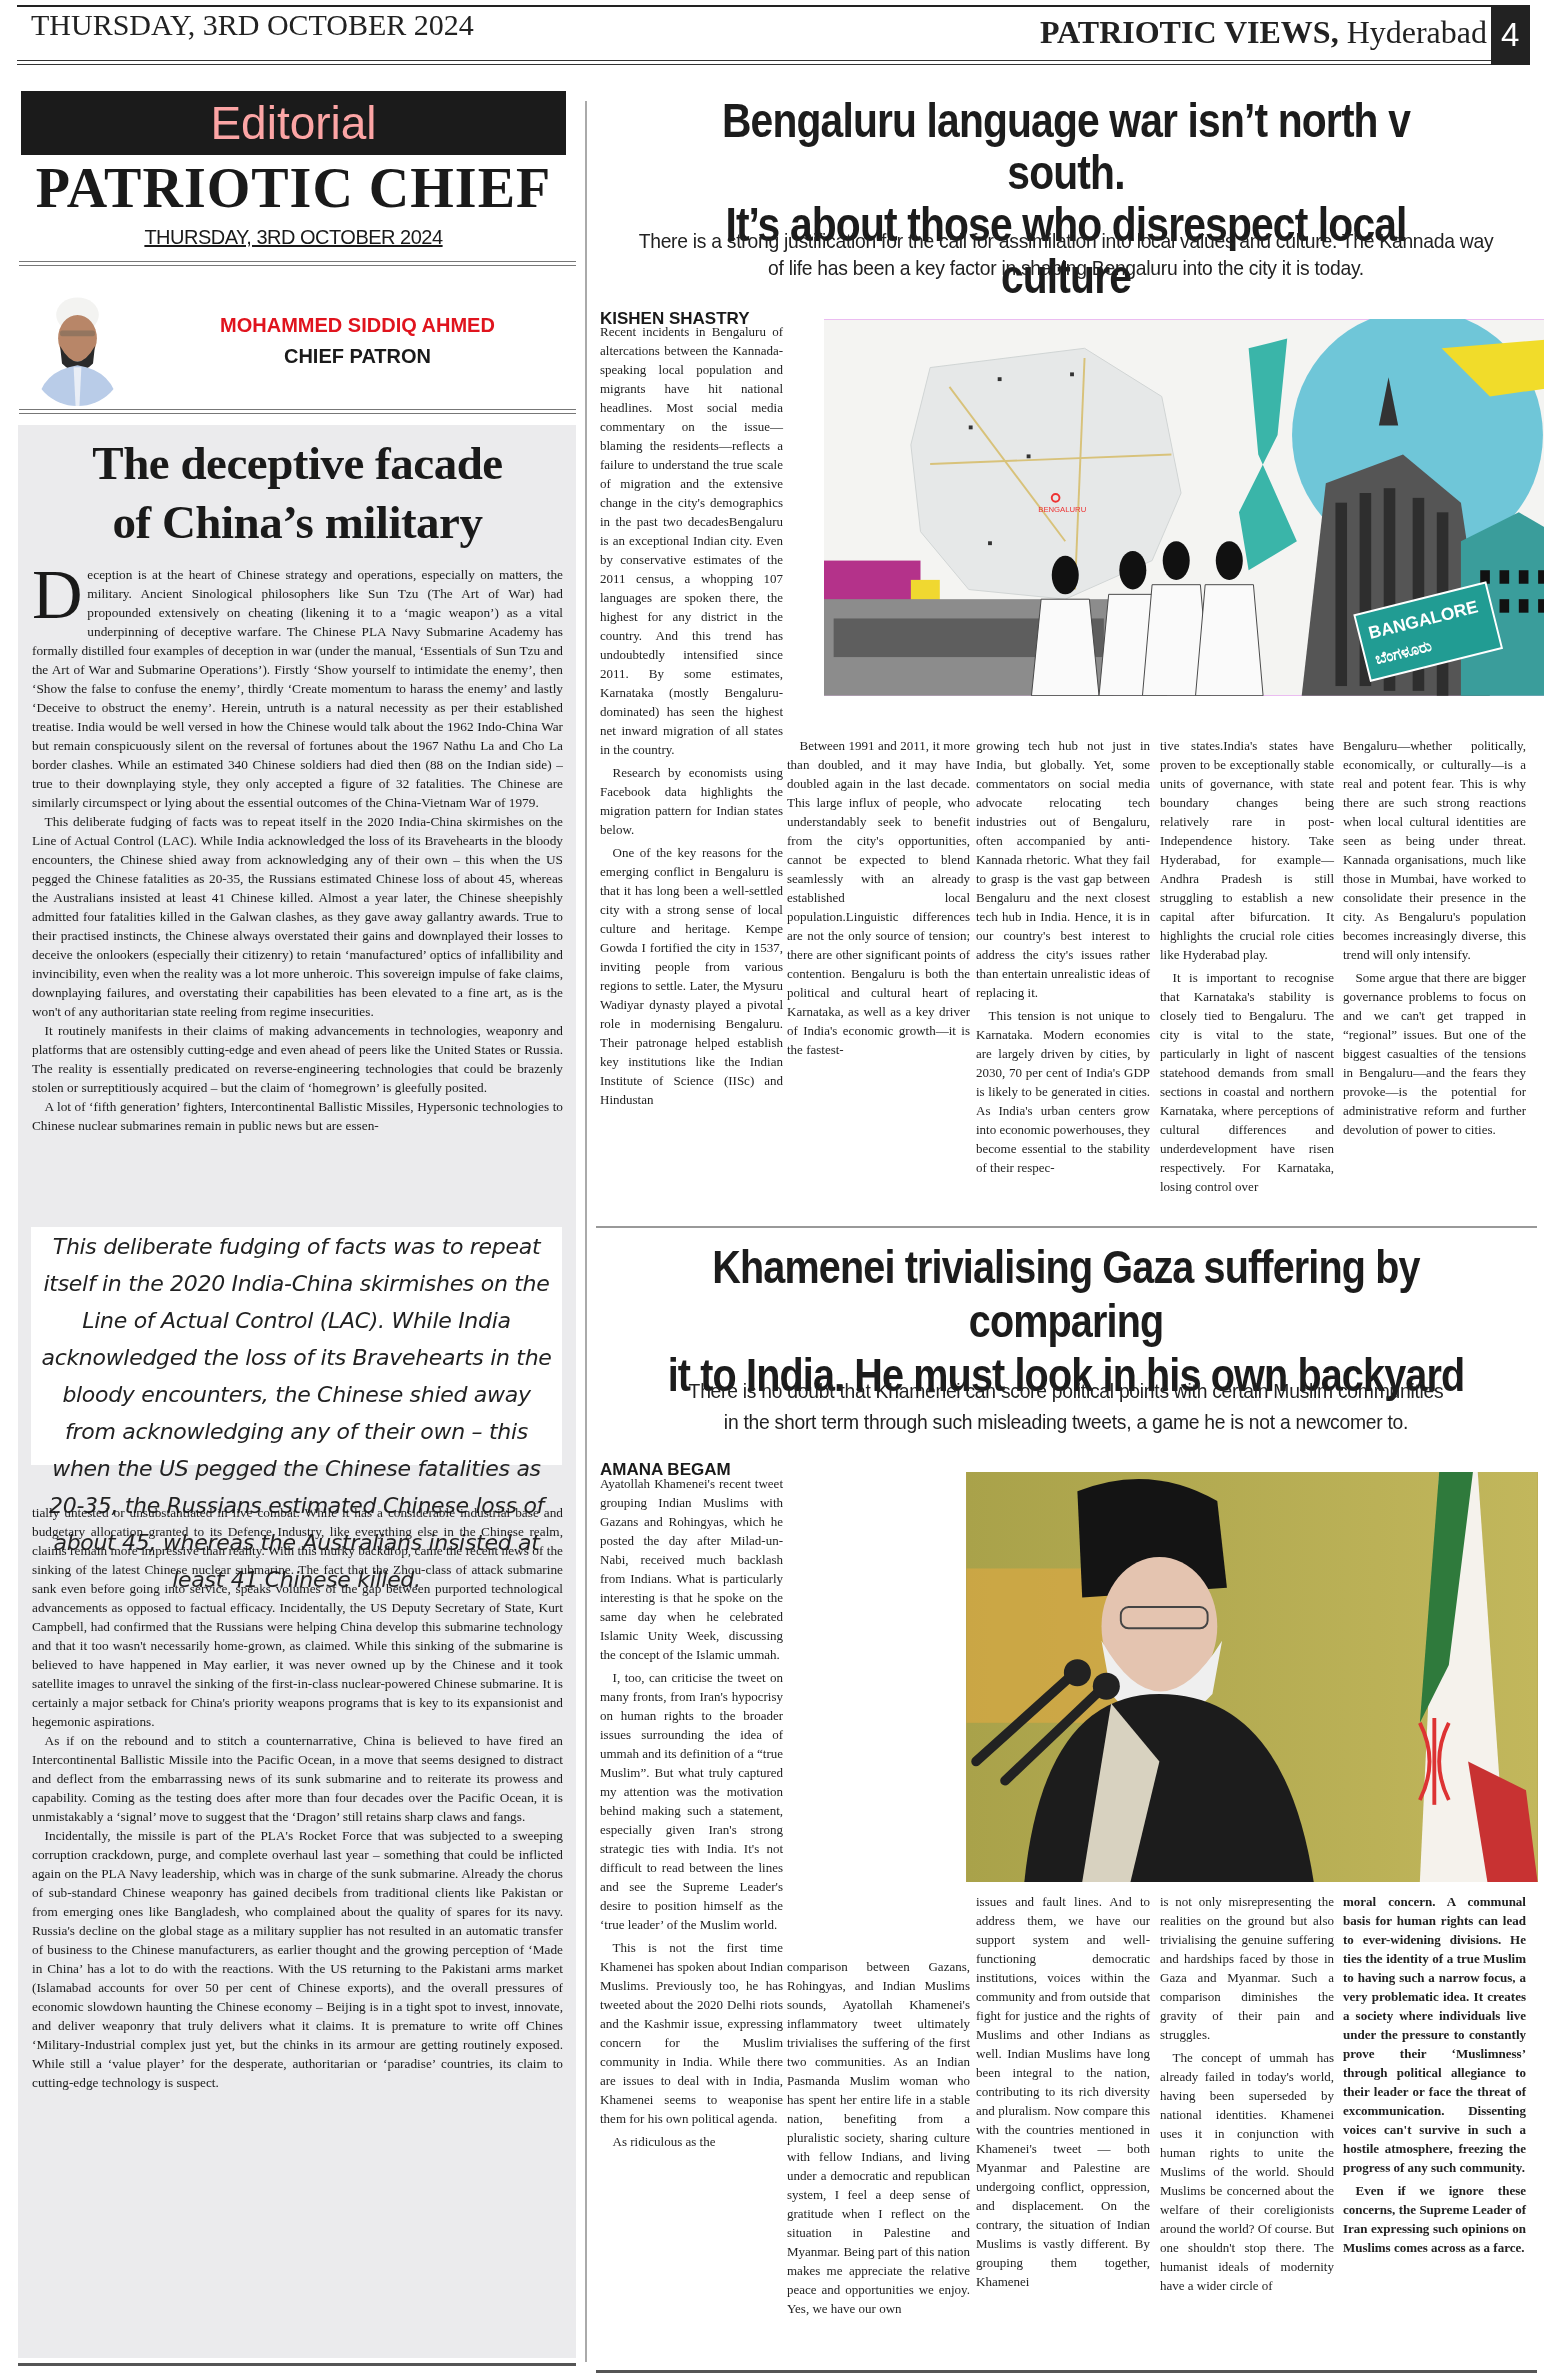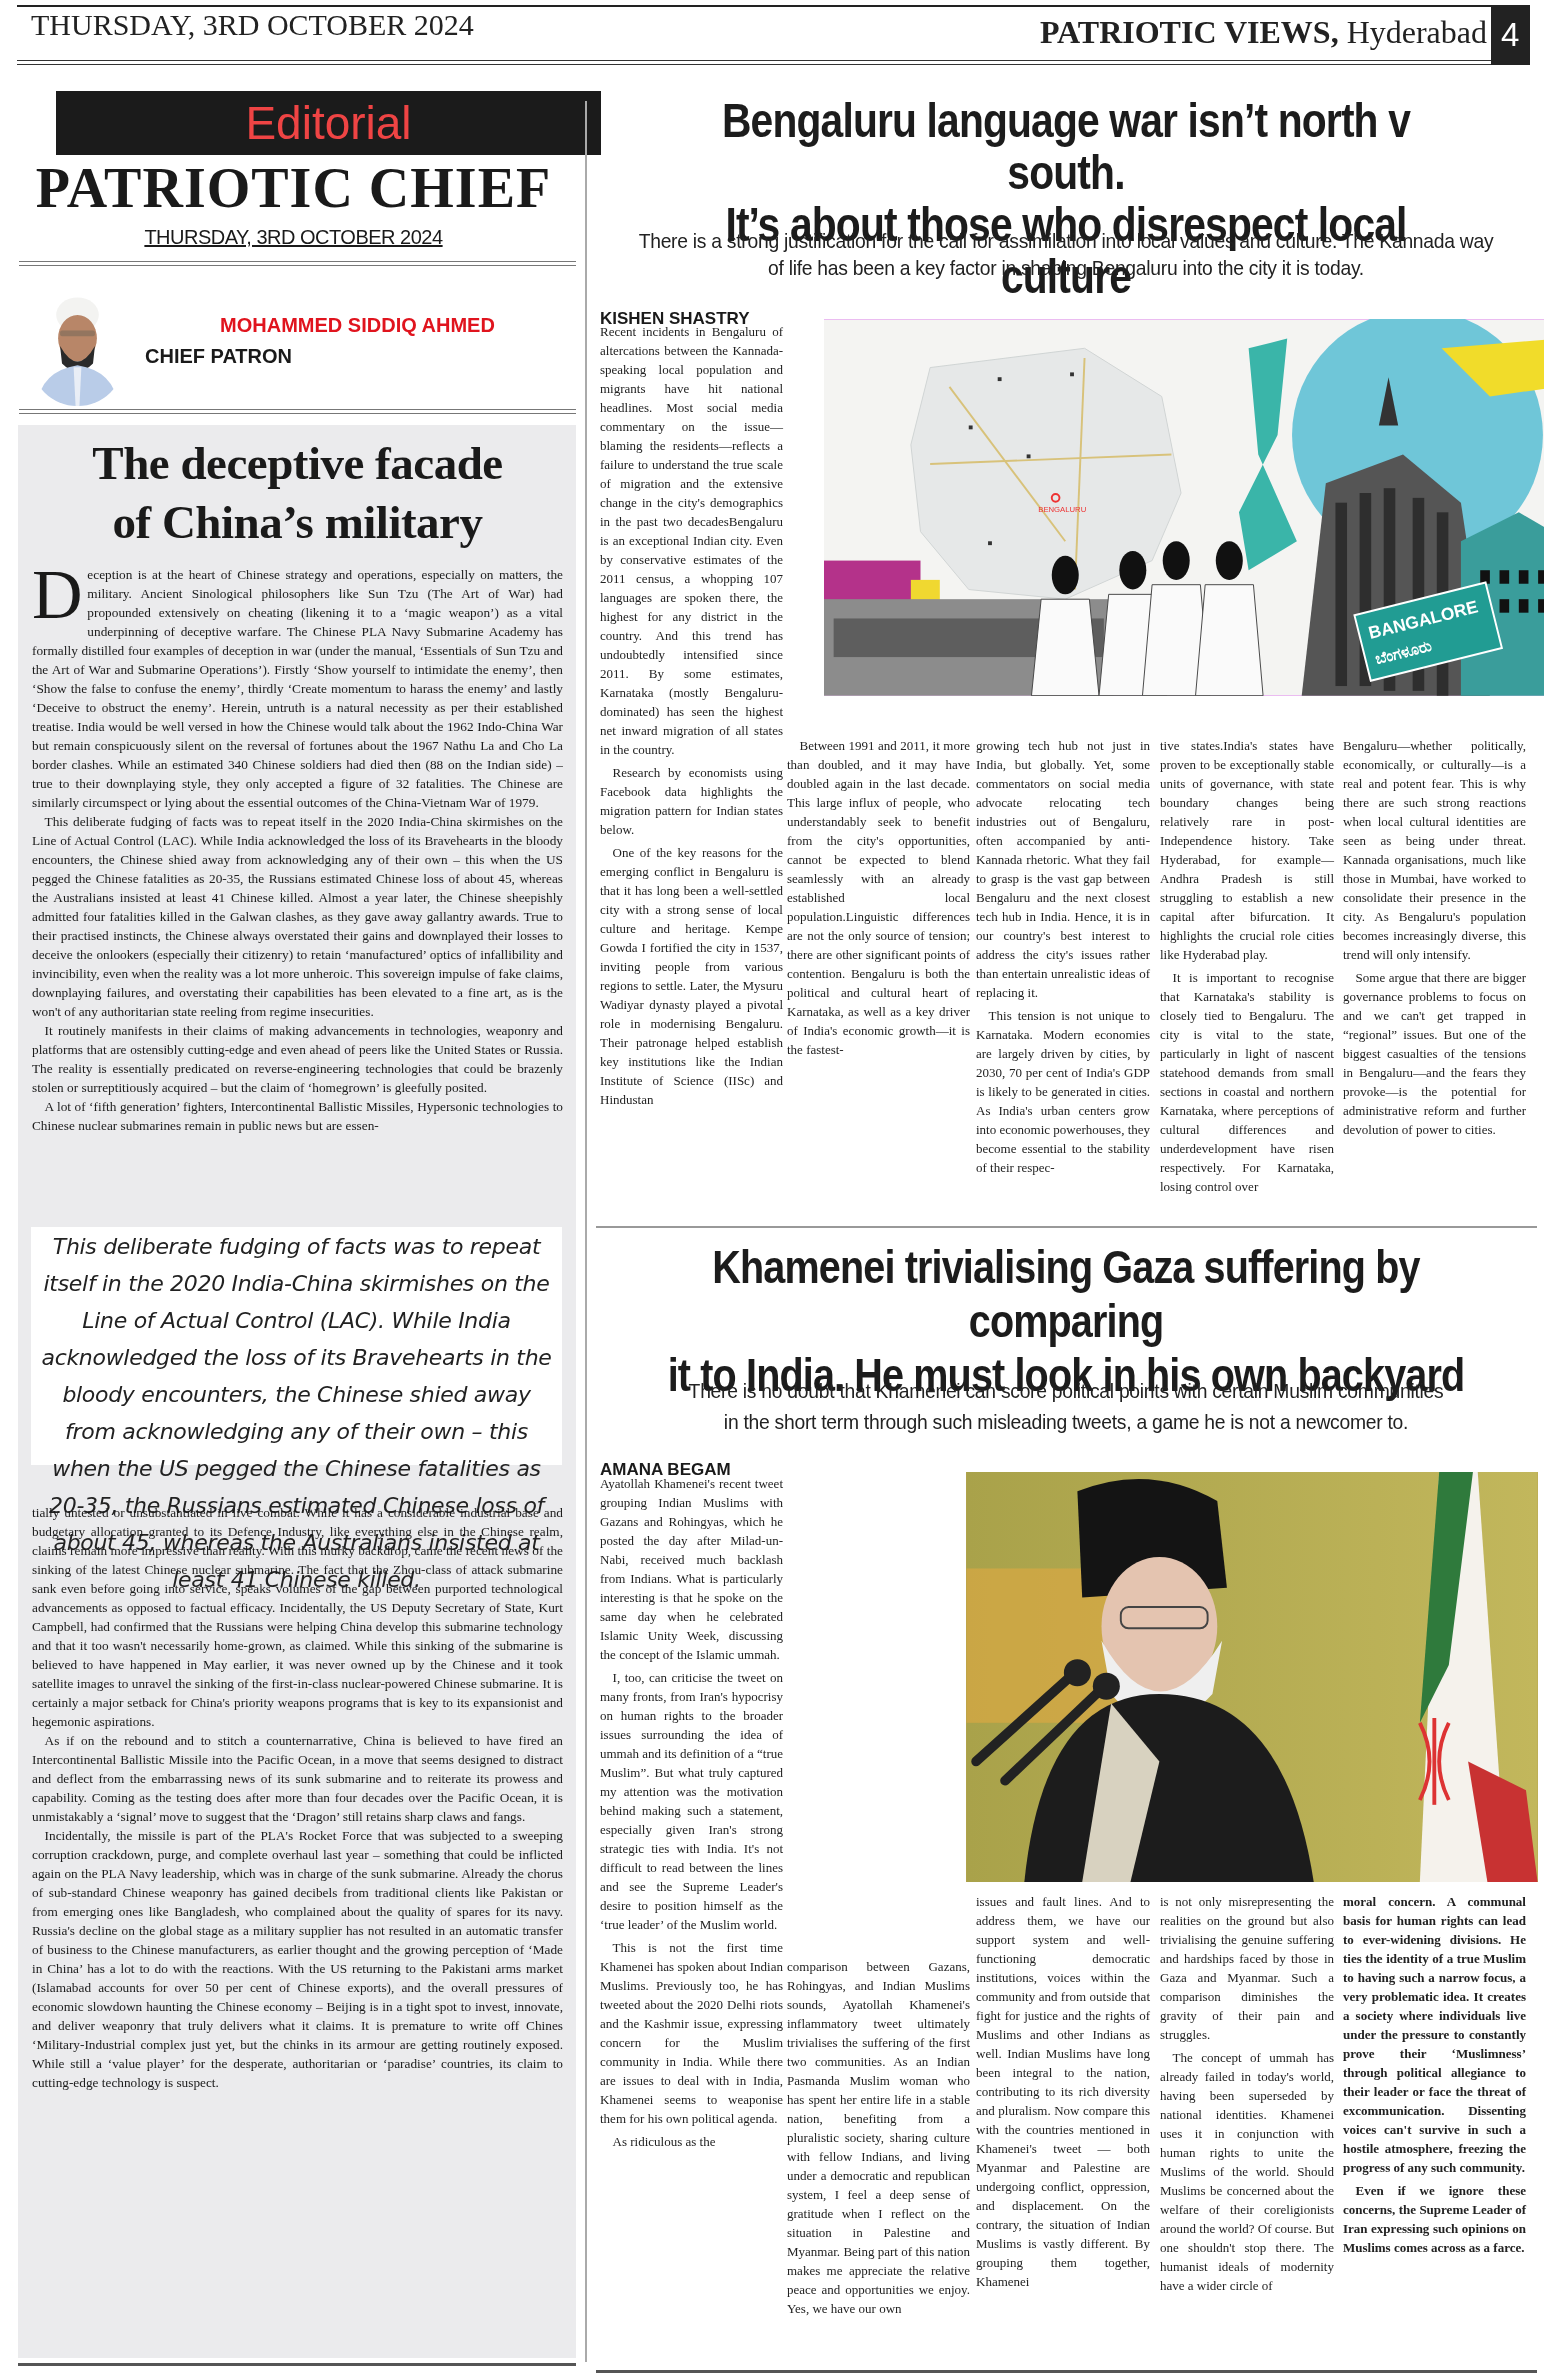--- a/index.html
+++ b/index.html
@@ -8,27 +8,27 @@
 
   
   .top-rule { left: 17.4px; right: 15.4px; top: 4.8px; height: 1.9px; background: #222; }
   .mast-date { left: 31px; top: 7.7px; font-size: 30px; letter-spacing: 0; font-family: "Liberation Serif", serif; color: #222; }
   .mast-right { right: 58px; top: 13.5px; font-size: 32px; font-family: "Liberation Serif", serif; color: #222; }
   .mast-right b { font-weight: bold; }
   .page-num { right: 15.4px; top: 4.8px; width: 39px; height: 60px; background: #222; color: #fff; font-family: "Liberation Sans", sans-serif; font-size: 33px; display: flex; align-items: center; justify-content: center; }
   .mast-rule { left: 17.4px; right: 54px; top: 60px; height: 4.8px; border-top: 1.9px solid #333; border-bottom: 1.9px solid #333; }
 
   
-  .ed-bar { left: 21px; top: 91px; width: 545px; height: 64px; background: #1b1b1b; color: #ef4444; font-family: "Liberation Sans", sans-serif; font-size: 46px; display: flex; align-items: center; justify-content: center; margin-left: 35px; }
+  .ed-bar { left: 21px; top: 91px; width: 545px; height: 64px; background: #1b1b1b; color: #fca5a5; font-family: "Liberation Sans", sans-serif; font-size: 46px; display: flex; align-items: center; justify-content: center; }
   .ed-title { left: 21px; top: 156px; width: 545px; text-align: center; font-size: 56px; font-weight: bold; letter-spacing: 1px; }
   .ed-date { left: 21px; top: 226px; width: 545px; text-align: center; font-family: "Liberation Sans", sans-serif; font-size: 20px; text-decoration: underline; letter-spacing: -0.5px; }
   .dbl-rule { height: 4.8px; border-top: 1.9px solid #777; border-bottom: 1.9px solid #777; }
   .patron-photo { left: 31px; top: 282px; width: 93px; height: 124px; border-radius: 0 0 46px 46px; overflow: hidden; }
   .patron-name { left: 145px; top: 314px; width: 425px; text-align: center; font-family: "Liberation Sans", sans-serif; font-weight: bold; font-size: 20px; color: #e0141e; }
-  .patron-role { left: 145px; top: 345px; width: 425px; text-align: left; font-family: "Liberation Sans", sans-serif; font-weight: bold; font-size: 20px; color: #1a1a1a; }
+  .patron-role { left: 145px; top: 345px; width: 425px; text-align: center; font-family: "Liberation Sans", sans-serif; font-weight: bold; font-size: 20px; color: #1a1a1a; }
 
   .ed-box { left: 18.3px; top: 425px; width: 558px; height: 1933px; background: #ebebed; }
   .ed-head { left: 29px; top: 434px; width: 537px; text-align: center; font-size: 47px; font-weight: bold; line-height: 59px; letter-spacing: -0.5px; }
   .ed-body { left: 32px; width: 531px; font-size: 13.3px; line-height: 19px; text-align: justify; hyphens: auto; }
   .ed-body p { text-indent: 12.6px; }
   .ed-body p.first { text-indent: 0; }
   .dropcap { float: left; font-size: 70px; line-height: 56px; margin: 1.9px 4.8px 0 0; }
   .pullquote { left: 31px; top: 1227px; width: 531px; height: 238px; background: #fff; text-align: center; font-family: "DejaVu Sans", sans-serif; font-style: italic; font-size: 22px; line-height: 37px; padding: 1px 5.8px; color: #222; letter-spacing: -0.3px; }
 
   .bottom-rule-left { left: 18.3px; top: 2363px; width: 558px; height: 2.9px; background: #555; }

